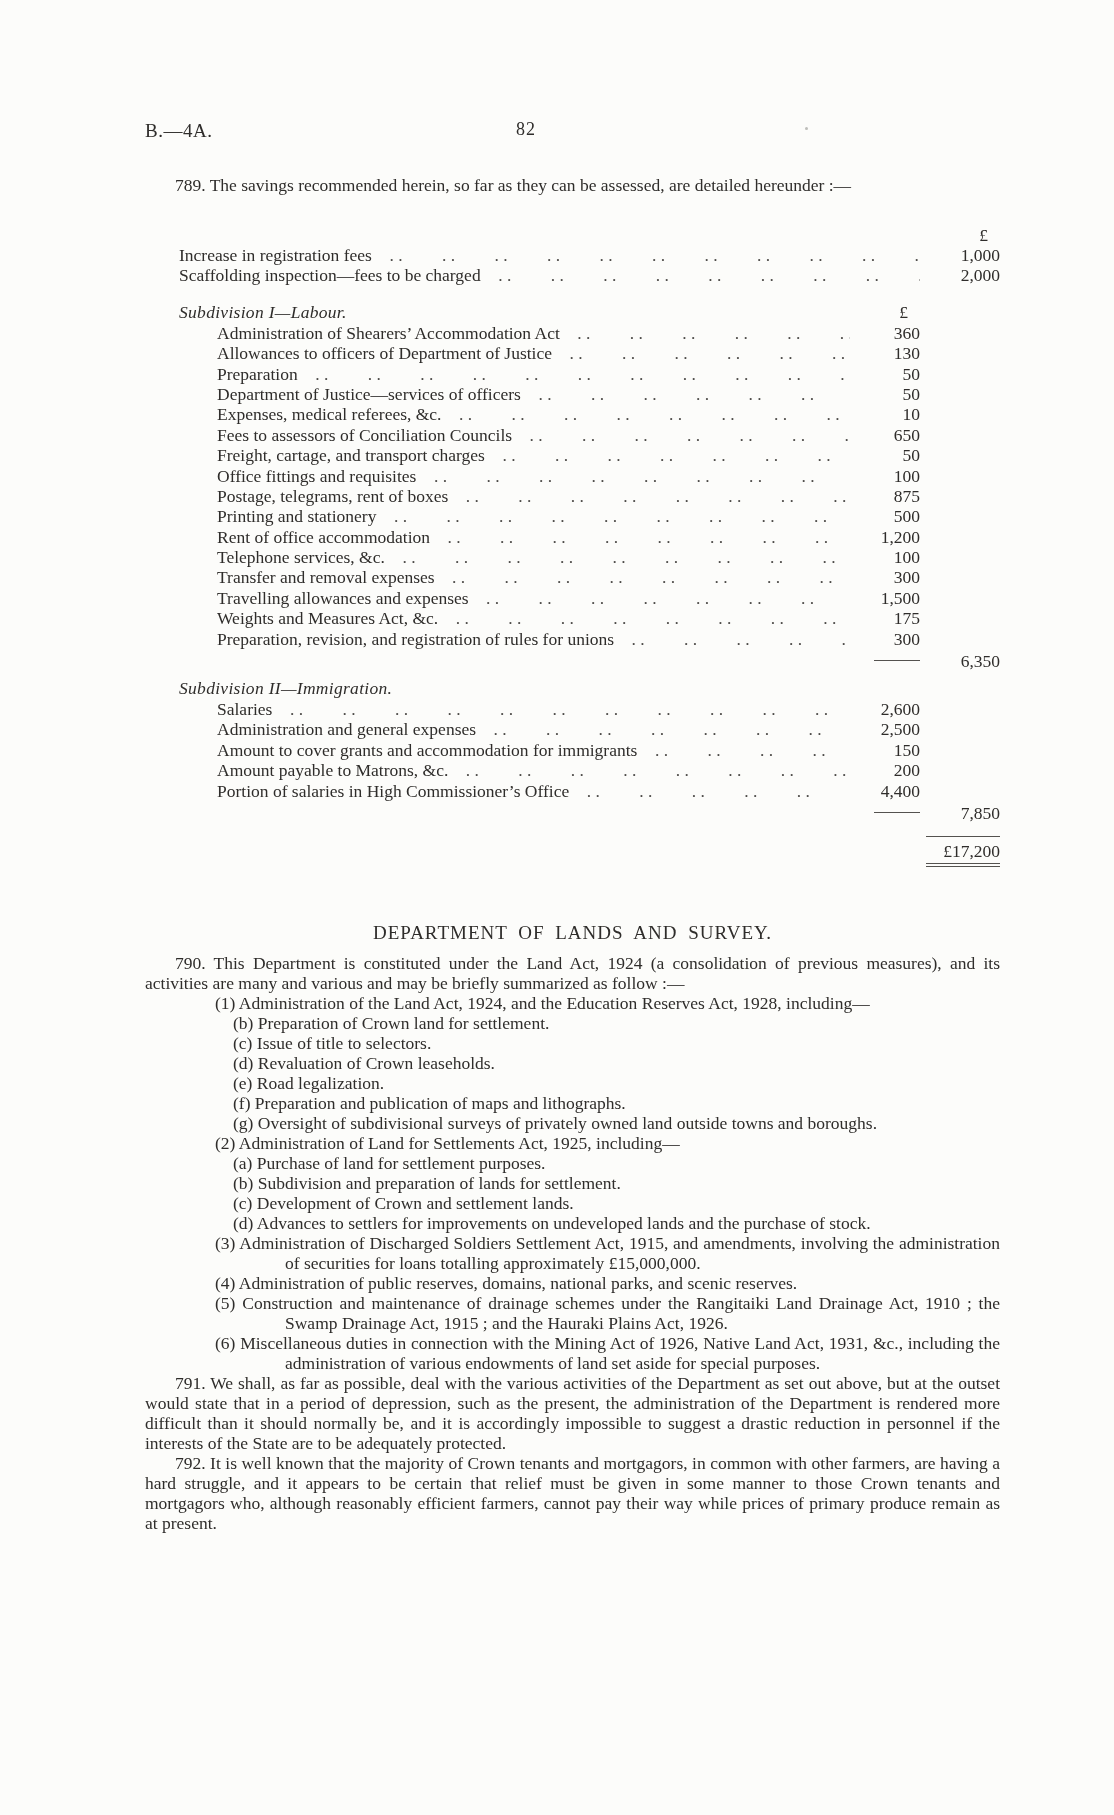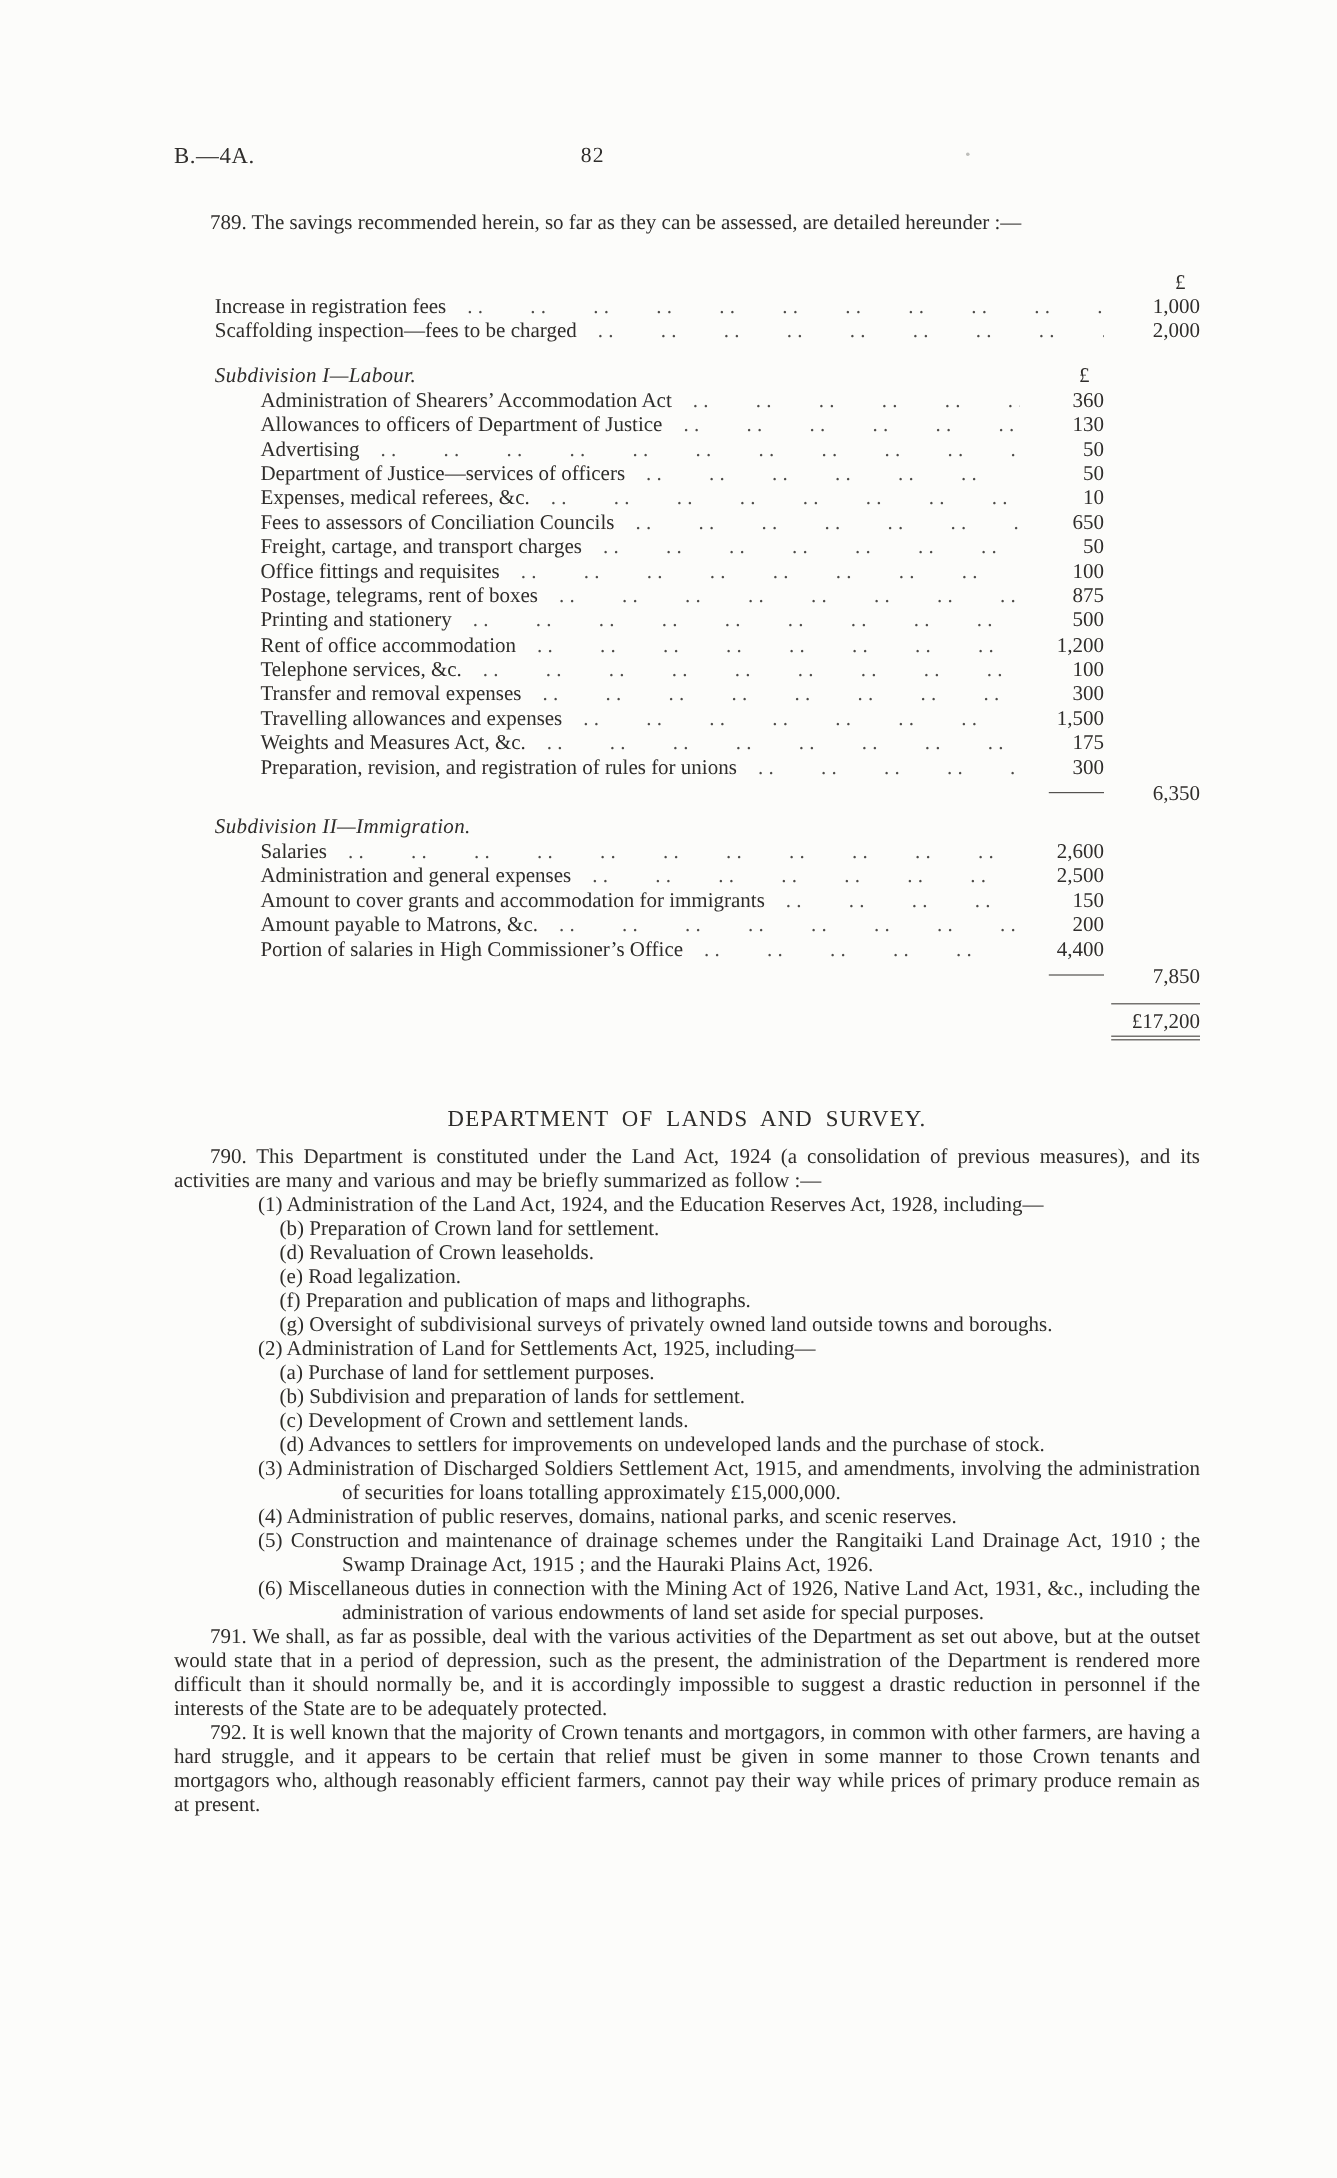--- a/index.html
+++ b/index.html
@@ -6,21 +6,21 @@
   body{
     width:1114px;height:1815px;
     background:#fcfcfa;
     font-family:"Liberation Serif", serif;
     color:#2f2d2b;
     -webkit-font-smoothing:antialiased;
   }
   .page{position:relative;width:1114px;height:1815px;overflow:hidden;}
 
   .doc-ref{position:absolute;top:120px;left:145px;font-size:19px;letter-spacing:.5px;}
-  .page-num{position:absolute;top:119px;left:484px;font-size:18px;letter-spacing:1px;}
+  .page-num{position:absolute;top:119px;left:516px;font-size:18px;letter-spacing:1px;}
   .speck{position:absolute;top:127px;left:805px;width:3px;height:3px;border-radius:50%;background:#8a8a85;opacity:.55;}
 
   .content{padding:168px 114px 0 145px;font-size:17.5px;line-height:20px;}
 
   .sec-heading{text-align:center;font-variant:small-caps;letter-spacing:1.5px;font-size:19px;}
   .para{text-indent:30px;text-align:justify;margin:0;}
   .p789{margin-top:7px;}
 
   
   .money{margin-top:30px;}
@@ -101,21 +101,21 @@
           </div>
 
           <div class="trow">
             <span class="lab itemlab">Allowances to officers of Department of Justice</span>
             <span class="leader">&nbsp;&nbsp;&nbsp;&nbsp;. .&nbsp;&nbsp;&nbsp;&nbsp;&nbsp;&nbsp;&nbsp;&nbsp;&nbsp;. .&nbsp;&nbsp;&nbsp;&nbsp;&nbsp;&nbsp;&nbsp;&nbsp;&nbsp;. .&nbsp;&nbsp;&nbsp;&nbsp;&nbsp;&nbsp;&nbsp;&nbsp;&nbsp;. .&nbsp;&nbsp;&nbsp;&nbsp;&nbsp;&nbsp;&nbsp;&nbsp;&nbsp;. .&nbsp;&nbsp;&nbsp;&nbsp;&nbsp;&nbsp;&nbsp;&nbsp;&nbsp;. .&nbsp;&nbsp;&nbsp;&nbsp;&nbsp;&nbsp;&nbsp;&nbsp;&nbsp;. .&nbsp;&nbsp;&nbsp;&nbsp;&nbsp;&nbsp;&nbsp;&nbsp;&nbsp;. .&nbsp;&nbsp;&nbsp;&nbsp;&nbsp;&nbsp;&nbsp;&nbsp;&nbsp;. .&nbsp;&nbsp;&nbsp;&nbsp;&nbsp;&nbsp;&nbsp;&nbsp;&nbsp;. .&nbsp;&nbsp;&nbsp;&nbsp;&nbsp;&nbsp;&nbsp;&nbsp;&nbsp;. .&nbsp;&nbsp;&nbsp;&nbsp;&nbsp;&nbsp;&nbsp;&nbsp;&nbsp;. .&nbsp;&nbsp;&nbsp;&nbsp;&nbsp;&nbsp;&nbsp;&nbsp;&nbsp;. .&nbsp;&nbsp;&nbsp;&nbsp;&nbsp;&nbsp;&nbsp;&nbsp;&nbsp;. .&nbsp;&nbsp;&nbsp;&nbsp;&nbsp;&nbsp;&nbsp;&nbsp;&nbsp;</span>
             <span class="c1">130</span>
             <span class="c2"></span>
           </div>
 
           <div class="trow">
-            <span class="lab itemlab">Advertising</span>
+            <span class="lab itemlab">Preparation</span>
             <span class="leader">&nbsp;&nbsp;&nbsp;&nbsp;. .&nbsp;&nbsp;&nbsp;&nbsp;&nbsp;&nbsp;&nbsp;&nbsp;&nbsp;. .&nbsp;&nbsp;&nbsp;&nbsp;&nbsp;&nbsp;&nbsp;&nbsp;&nbsp;. .&nbsp;&nbsp;&nbsp;&nbsp;&nbsp;&nbsp;&nbsp;&nbsp;&nbsp;. .&nbsp;&nbsp;&nbsp;&nbsp;&nbsp;&nbsp;&nbsp;&nbsp;&nbsp;. .&nbsp;&nbsp;&nbsp;&nbsp;&nbsp;&nbsp;&nbsp;&nbsp;&nbsp;. .&nbsp;&nbsp;&nbsp;&nbsp;&nbsp;&nbsp;&nbsp;&nbsp;&nbsp;. .&nbsp;&nbsp;&nbsp;&nbsp;&nbsp;&nbsp;&nbsp;&nbsp;&nbsp;. .&nbsp;&nbsp;&nbsp;&nbsp;&nbsp;&nbsp;&nbsp;&nbsp;&nbsp;. .&nbsp;&nbsp;&nbsp;&nbsp;&nbsp;&nbsp;&nbsp;&nbsp;&nbsp;. .&nbsp;&nbsp;&nbsp;&nbsp;&nbsp;&nbsp;&nbsp;&nbsp;&nbsp;. .&nbsp;&nbsp;&nbsp;&nbsp;&nbsp;&nbsp;&nbsp;&nbsp;&nbsp;. .&nbsp;&nbsp;&nbsp;&nbsp;&nbsp;&nbsp;&nbsp;&nbsp;&nbsp;. .&nbsp;&nbsp;&nbsp;&nbsp;&nbsp;&nbsp;&nbsp;&nbsp;&nbsp;. .&nbsp;&nbsp;&nbsp;&nbsp;&nbsp;&nbsp;&nbsp;&nbsp;&nbsp;</span>
             <span class="c1">50</span>
             <span class="c2"></span>
           </div>
 
           <div class="trow">
             <span class="lab itemlab">Department of Justice—services of officers</span>
             <span class="leader">&nbsp;&nbsp;&nbsp;&nbsp;. .&nbsp;&nbsp;&nbsp;&nbsp;&nbsp;&nbsp;&nbsp;&nbsp;&nbsp;. .&nbsp;&nbsp;&nbsp;&nbsp;&nbsp;&nbsp;&nbsp;&nbsp;&nbsp;. .&nbsp;&nbsp;&nbsp;&nbsp;&nbsp;&nbsp;&nbsp;&nbsp;&nbsp;. .&nbsp;&nbsp;&nbsp;&nbsp;&nbsp;&nbsp;&nbsp;&nbsp;&nbsp;. .&nbsp;&nbsp;&nbsp;&nbsp;&nbsp;&nbsp;&nbsp;&nbsp;&nbsp;. .&nbsp;&nbsp;&nbsp;&nbsp;&nbsp;&nbsp;&nbsp;&nbsp;&nbsp;. .&nbsp;&nbsp;&nbsp;&nbsp;&nbsp;&nbsp;&nbsp;&nbsp;&nbsp;. .&nbsp;&nbsp;&nbsp;&nbsp;&nbsp;&nbsp;&nbsp;&nbsp;&nbsp;. .&nbsp;&nbsp;&nbsp;&nbsp;&nbsp;&nbsp;&nbsp;&nbsp;&nbsp;. .&nbsp;&nbsp;&nbsp;&nbsp;&nbsp;&nbsp;&nbsp;&nbsp;&nbsp;. .&nbsp;&nbsp;&nbsp;&nbsp;&nbsp;&nbsp;&nbsp;&nbsp;&nbsp;. .&nbsp;&nbsp;&nbsp;&nbsp;&nbsp;&nbsp;&nbsp;&nbsp;&nbsp;. .&nbsp;&nbsp;&nbsp;&nbsp;&nbsp;&nbsp;&nbsp;&nbsp;&nbsp;. .&nbsp;&nbsp;&nbsp;&nbsp;&nbsp;&nbsp;&nbsp;&nbsp;&nbsp;</span>
             <span class="c1">50</span>
             <span class="c2"></span>
@@ -270,20 +270,21 @@
     <div class="dept">
       <div class="dept-heading">DEPARTMENT OF LANDS AND SURVEY.</div>
       <p class="para p790">790. This Department is constituted under the Land Act, 1924 (a consolidation of previous measures), and its activities are many and various and may be briefly summarized as follow :—</p>
 
       <div class="oli">(1) Administration of the Land Act, 1924, and the Education Reserves Act, 1928, including—</div>
       <div>
 
 
           <div class="subli">(b) Preparation of Crown land for settlement.</div>
 
+          <div class="subli">(c) Issue of title to selectors.</div>
 
           <div class="subli">(d) Revaluation of Crown leaseholds.</div>
 
           <div class="subli">(e) Road legalization.</div>
 
           <div class="subli">(f) Preparation and publication of maps and lithographs.</div>
 
           <div class="subli">(g) Oversight of subdivisional surveys of privately owned land outside towns and boroughs.</div>
         </div>
 

